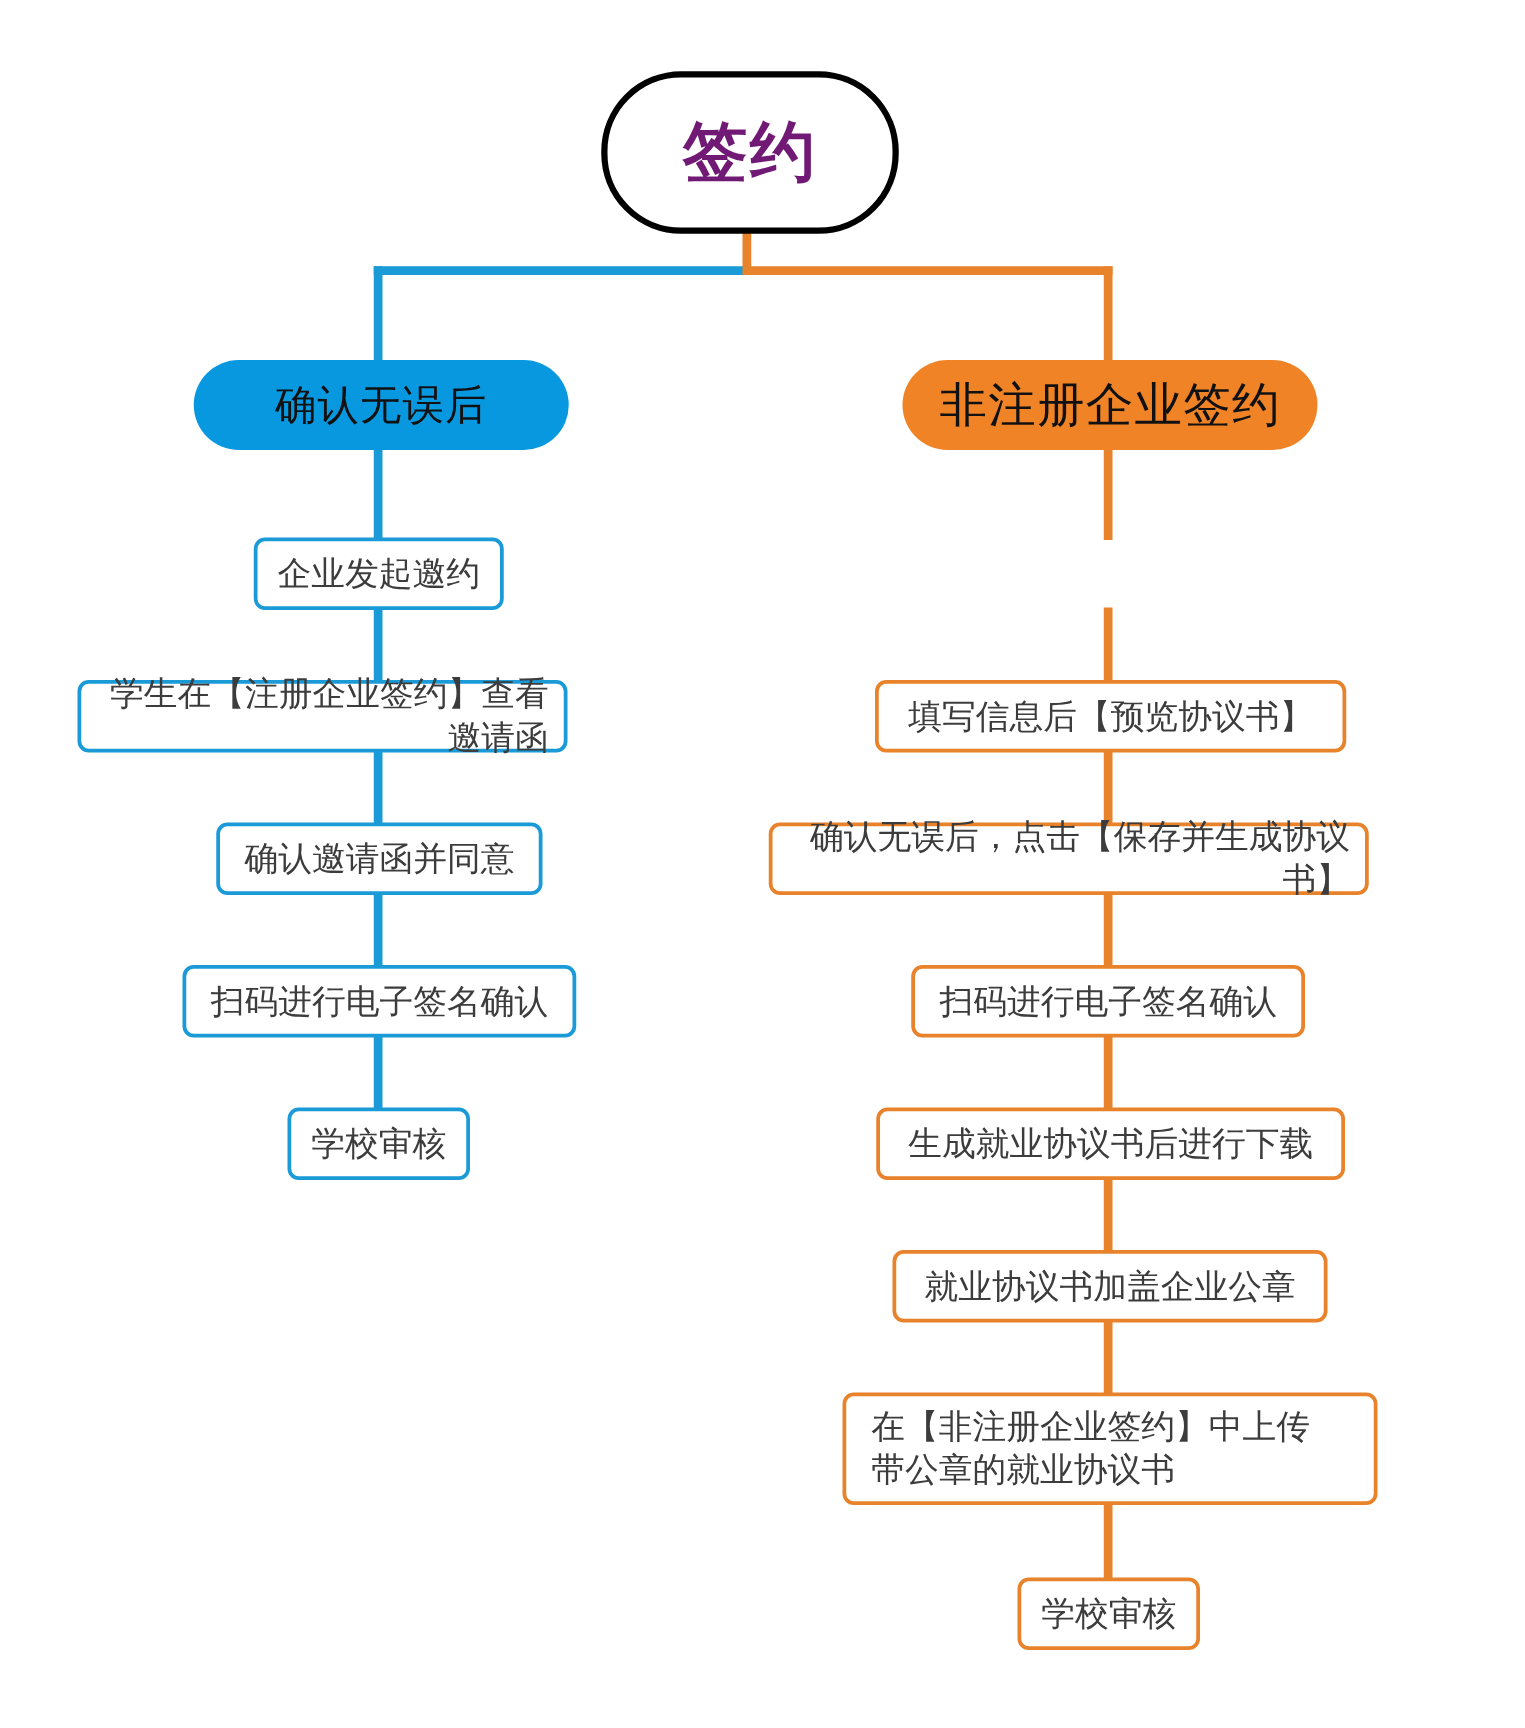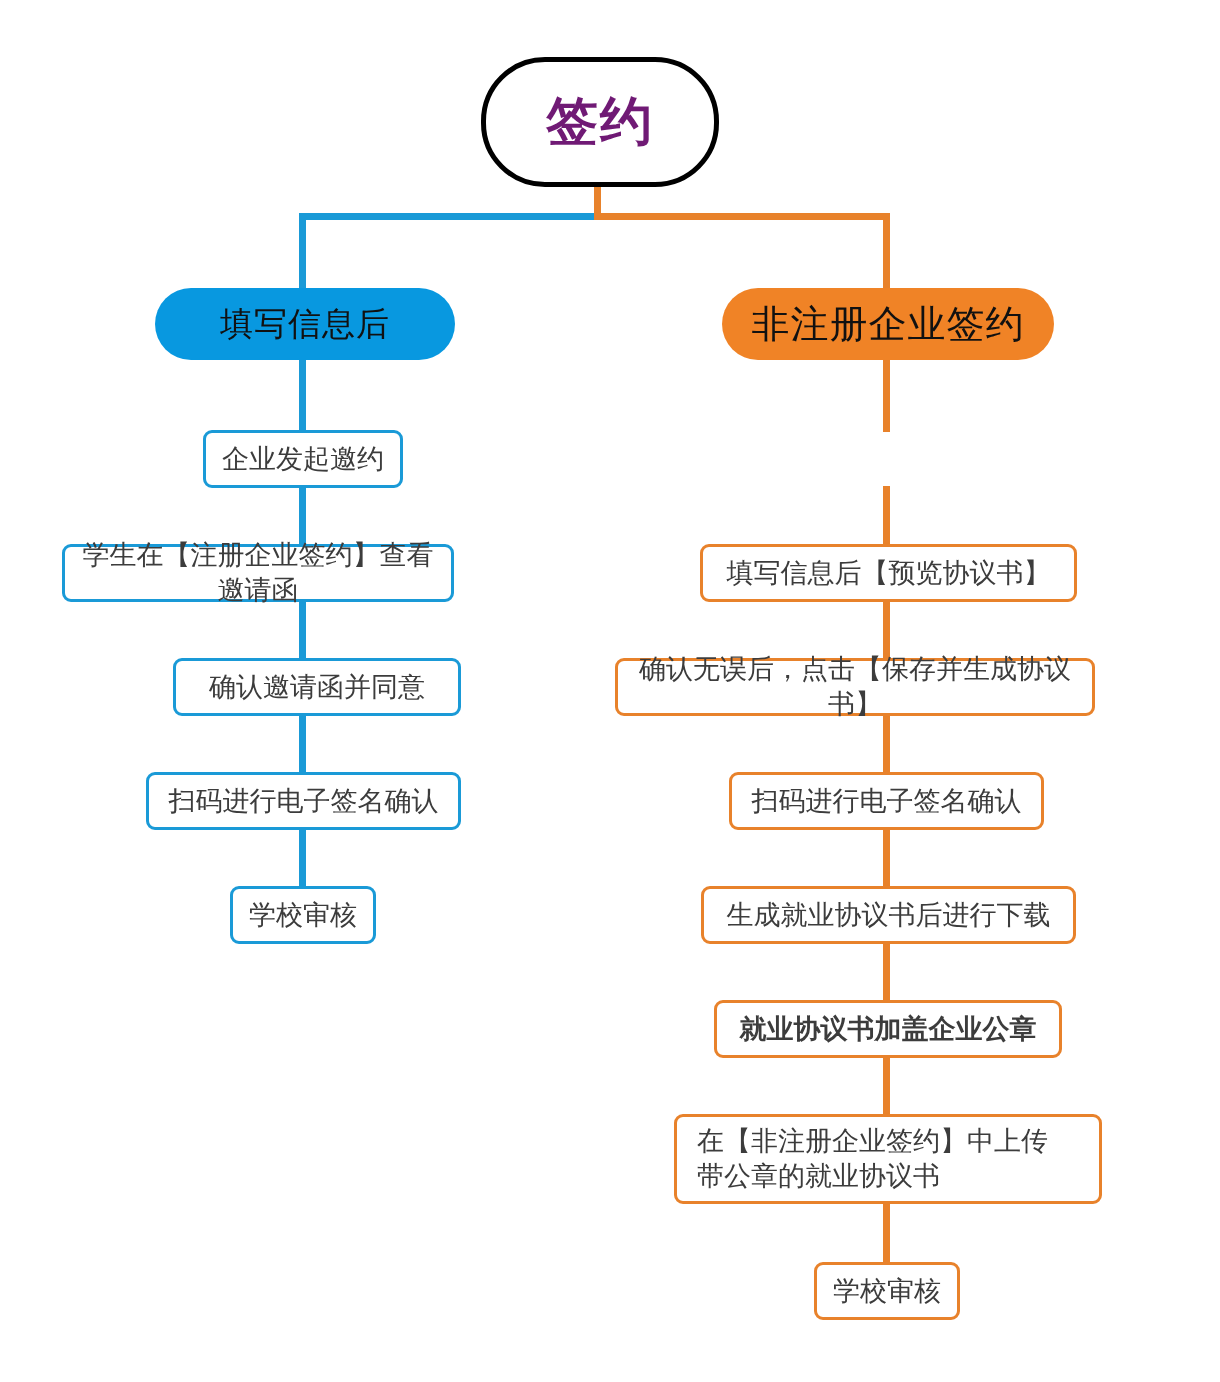--- a/index.html
+++ b/index.html
@@ -61,21 +61,21 @@
     box-sizing: border-box;
     background: #ffffff;
     border: 3px solid #1a9ad7;
     border-radius: 9px;
     display: flex;
     align-items: center;
     justify-content: center;
     color: #3c3c3c;
     font-size: 27px;
     line-height: 1.28;
-    text-align: center;
+    text-align: right;
     padding: 0 12px;
   }
   .step.orange-step { border-color: #e8822b; }
   .step.align-left {
     justify-content: flex-start;
     text-align: left;
     padding-left: 20px;
   }
 </style>
 </head>
@@ -106,36 +106,36 @@
   <div class="conn orange" style="left:883px; top:828px; width:7px; height:61px;"></div>
   <div class="conn orange" style="left:883px; top:942px; width:7px; height:61px;"></div>
   <div class="conn orange" style="left:883px; top:1056px; width:7px; height:61px;"></div>
   <div class="conn orange" style="left:883px; top:1202px; width:7px; height:62px;"></div>
 
   <div class="root-node" style="left:481px; top:57px; width:238px; height:130px; font-size:52px;">
     <span>签约</span>
   </div>
 
   <div class="pill blue-pill" style="left:155px; top:288px; width:300px; height:72px; font-size:33px;">
-    <span>填写信息后</span>
+    <span>确认无误后</span>
   </div>
 
   <div class="pill orange-pill" style="left:722px; top:288px; width:332px; height:72px; font-size:38px;">
     <span>非注册企业签约</span>
   </div>
 
   <div class="step" style="left:203px; top:430px; width:200px; height:58px;">
     <span>企业发起邀约</span>
   </div>
 
   <div class="step" style="left:62px; top:544px; width:392px; height:58px;">
     <span>学生在【注册企业签约】查看邀请函</span>
   </div>
 
-  <div class="step" style="left:173px; top:658px; width:288px; height:58px;">
+  <div class="step" style="left:173px; top:658px; width:261px; height:58px;">
     <span>确认邀请函并同意</span>
   </div>
 
   <div class="step" style="left:146px; top:772px; width:315px; height:58px;">
     <span>扫码进行电子签名确认</span>
   </div>
 
   <div class="step" style="left:230px; top:886px; width:146px; height:58px;">
     <span>学校审核</span>
   </div>
@@ -150,21 +150,21 @@
   </div>
 
   <div class="step orange-step" style="left:729px; top:772px; width:315px; height:58px;">
     <span>扫码进行电子签名确认</span>
   </div>
 
   <div class="step orange-step" style="left:701px; top:886px; width:375px; height:58px;">
     <span>生成就业协议书后进行下载</span>
   </div>
 
-  <div class="step orange-step" style="left:714px; top:1000px; width:348px; height:58px;font-weight:bold;">
+  <div class="step orange-step" style="left:714px; top:1000px; width:348px; height:58px;">
     <span>就业协议书加盖企业公章</span>
   </div>
 
   <div class="step orange-step align-left" style="left:674px; top:1114px; width:428px; height:90px;">
     <span style="white-space:pre-line;">在【非注册企业签约】中上传
 带公章的就业协议书</span>
   </div>
 
   <div class="step orange-step" style="left:814px; top:1262px; width:146px; height:58px;">
     <span>学校审核</span>

